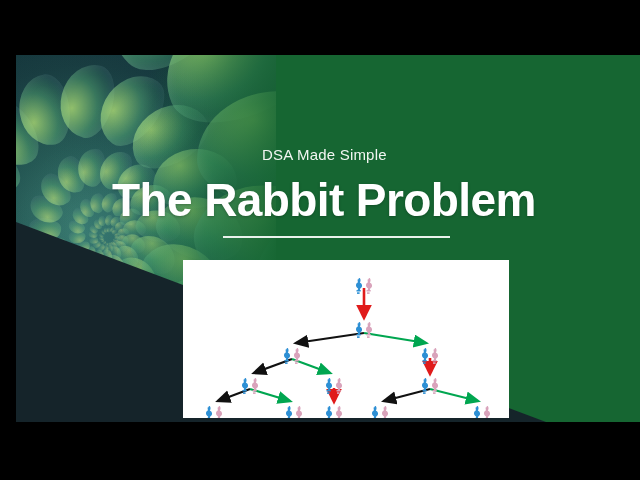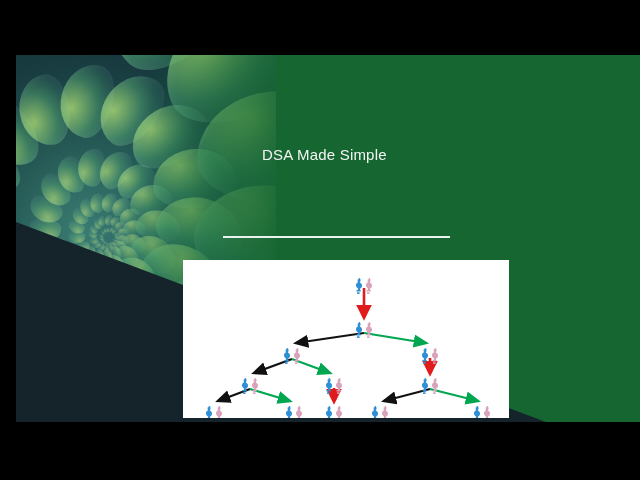--- a/index.html
+++ b/index.html
@@ -166,20 +166,21 @@
           <i style="width: 344.458px; height: 240.319px; left: 366.096px; top: 162.481px; transform: translate(-50%, -50%) rotate(2571.93deg); opacity: 0.9; filter: hue-rotate(9deg);"></i>
           <i style="width: 359.054px; height: 250.502px; left: 285.531px; top: 304.601px; transform: translate(-50%, -50%) rotate(2594.85deg); opacity: 0.9; filter: hue-rotate(9deg);"></i>
         </div>
       <div class="veil"></div>
       <div class="artfade"></div>
     </div>
 
     <div class="wedge"></div>
 
     <div class="subtitle">DSA Made Simple</div>
+    <div class="title">The Rabbit Problem</div>
     <div class="rule"></div>
 
     <div class="panel">
       <svg viewBox="0 0 326 158" xmlns="http://www.w3.org/2000/svg">
         <defs>
           <marker id="mk" markerWidth="7" markerHeight="7" refX="5.6" refY="3" orient="auto">
             <path d="M0,0 L7,3 L0,6 z" fill="context-stroke"></path>
           </marker>
           <marker id="mkB" markerWidth="7" markerHeight="7" refX="5.6" refY="3" orient="auto">
             <path d="M0,0 L7,3 L0,6 z" fill="#111111"></path>

